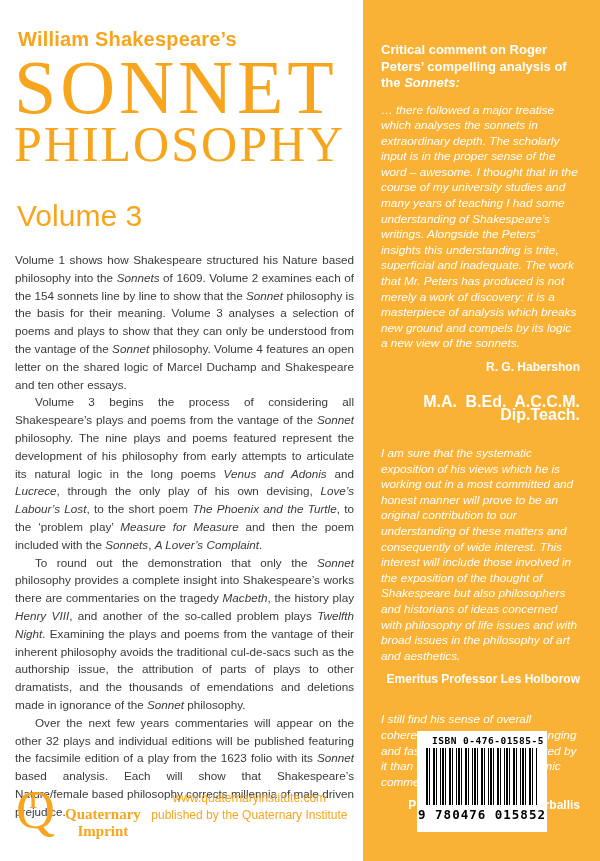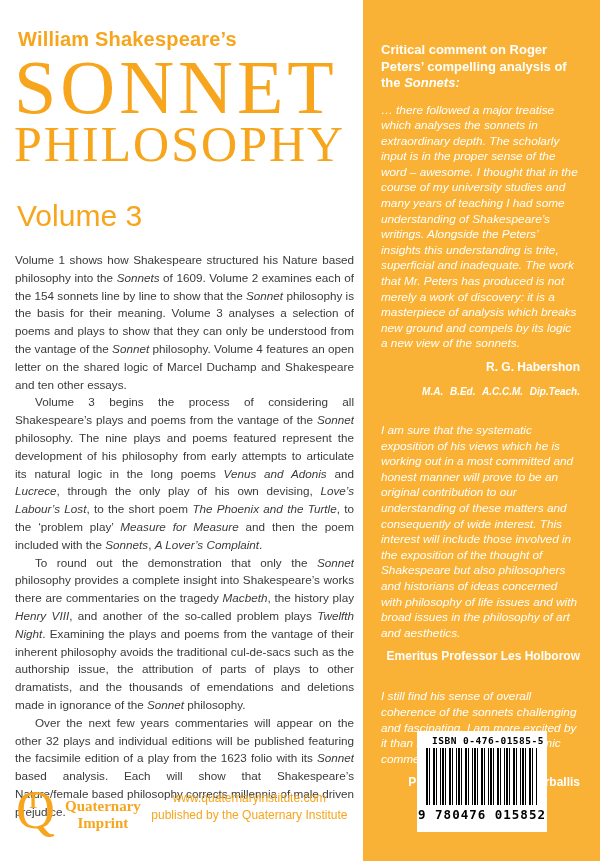--- a/index.html
+++ b/index.html
@@ -24,41 +24,41 @@
     font-size:11.7px;line-height:17.8px;text-align:justify;color:var(--body-ink);margin-top:32px;
   }
   .desc p{margin:0;}
   .desc p.indent{text-indent:20px;}
   
   .panel{position:absolute;left:363px;top:0;width:237px;height:861px;background:var(--panel);}
   .panel-inner{position:absolute;left:18px;top:42px;width:199px;color:#ffffff;}
   .crit{font-weight:700;font-size:13px;line-height:16.5px;margin-bottom:11px;}
   .quote{font-style:italic;font-size:11.8px;line-height:15.6px;}
   .name{font-weight:700;font-size:12px;line-height:16px;text-align:right;white-space:nowrap;margin-top:7px;}
-  .creds{font-weight:700;font-size:10px;line-height:13px;text-align:right;word-spacing:4px;margin-top:10px;font-style:italic;}
+  .creds{font-weight:700;font-size:16px;line-height:13px;text-align:right;word-spacing:4px;margin-top:20px;}
   .name + .quote,.creds + .quote{margin-top:25px;}
   
   .barcode{position:absolute;left:417px;top:731px;width:130px;height:101px;background:#ffffff;color:#000;}
   .isbn{font-family:"DejaVu Sans Mono",monospace;font-weight:700;font-size:9.5px;letter-spacing:.5px;text-align:center;padding-top:4px;padding-left:12px;}
   .bars{
     height:57px;margin:2px 9px 0 9px;
     background:repeating-linear-gradient(90deg,
       #000 0px,#000 2px,#fff 2px,#fff 3px,
       #000 3px,#000 4px,#fff 4px,#fff 7px,
       #000 7px,#000 9px,#fff 9px,#fff 10px,
       #000 10px,#000 11px,#fff 11px,#fff 14px,
       #000 14px,#000 15px,#fff 15px,#fff 16px);
   }
   .digits{font-family:"DejaVu Sans Mono",monospace;font-weight:700;font-size:12.5px;letter-spacing:1px;text-align:center;margin-top:2px;}
   
   .pub{position:absolute;left:16px;top:786px;width:342px;display:flex;align-items:flex-start;}
   .qlogo{position:relative;width:42px;height:54px;color:var(--accent);font-family:"Liberation Serif",serif;flex:none;}
   .qlogo .q{font-size:54px;line-height:48px;}
   .qlogo .i{position:absolute;left:13px;top:3px;font-size:21px;font-weight:700;}
-  .imprint{margin-left:7px;margin-top:12px;text-align:center;font-family:"Liberation Serif",serif;font-weight:700;font-size:15px;line-height:17px;color:var(--accent);flex:none;}
+  .imprint{margin-left:7px;margin-top:20px;text-align:center;font-family:"Liberation Serif",serif;font-weight:700;font-size:15px;line-height:17px;color:var(--accent);flex:none;}
   .pubby{flex:1;margin-top:4px;text-align:center;font-size:12px;line-height:16.5px;color:var(--accent);}
 </style>
 </head>
 <body>
 
 <div class="page">
 
   <div class="author">William Shakespeare’s</div>
   <div class="big1">SONNET</div>
   <div class="big2">PHILOSOPHY</div>

